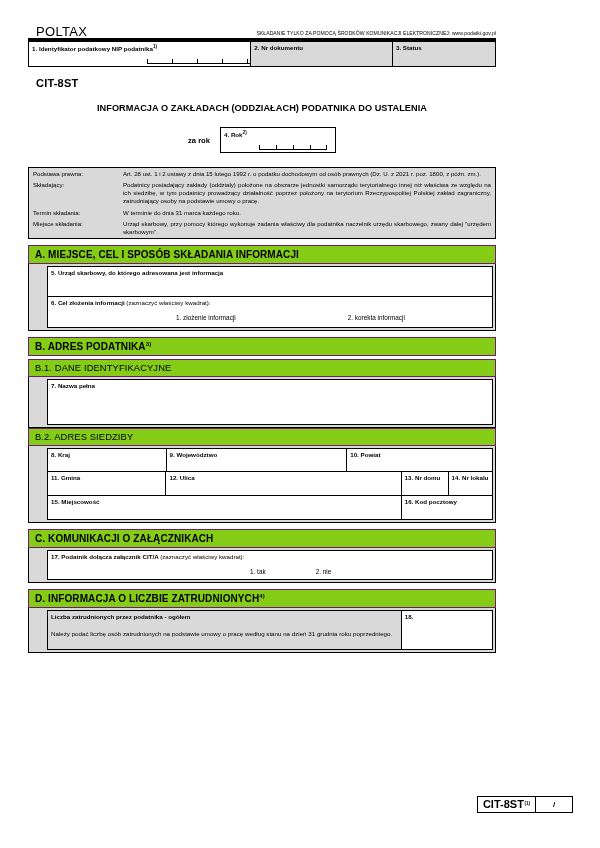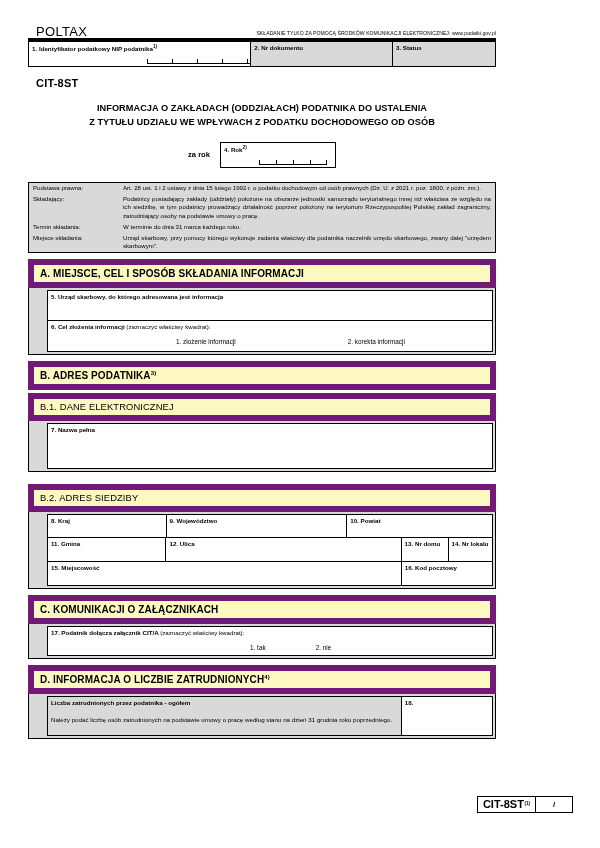--- a/index.html
+++ b/index.html
@@ -154,22 +154,22 @@
     font-size: 6.1px;
     line-height: 1.35;
     vertical-align: top;
     padding: 1.5px 4px 1.5px 4px;
   }
   .legal td.k { width: 90px; white-space: nowrap; }
   .legal td.v { text-align: justify; }
 
   
   .sechdr {
-    border: 6px solid #701a75;
-    background: #fef9c3;
+    border: 1px solid #701a75;
+    background: #84cc16;
     font-size: 10px;
     font-weight: bold;
     padding: 2px 0 2px 6px;
     letter-spacing: 0.1px;
     line-height: 1.3;
   }
   .sechdr.sub {
     font-size: 9.4px;
     font-weight: normal;
   }
@@ -278,21 +278,20 @@
       </div>
       <div class="cell c-status shade">
         <span class="lbl"><span>3.</span> <span>Status</span></span>
       </div>
     </div>
 
     <div class="formcode">CIT-8ST</div>
 
     <div class="maintitle">
       <div>INFORMACJA O ZAKŁADACH (ODDZIAŁACH) PODATNIKA DO USTALENIA</div>
-      <div>Z TYTUŁU UDZIAŁU WE WPŁYWACH Z PODATKU DOCHODOWEGO OD OSÓB</div>
     </div>
 
     <div class="yearrow">
       <div class="zarok">za rok</div>
       <div class="yearbox">
         <span class="lbl"><span>4.</span> <span>Rok</span><span class="sup">2)</span></span>
         <div class="comb" style="left:38px;">
           <i style="width:17px"></i>
             <i style="width:17px"></i>
             <i style="width:17px"></i>
@@ -338,29 +337,29 @@
           </div>
         </div>
       </div>
     </div>
 
     <div class="secwrap">
       <div class="sechdr"><span>B. ADRES PODATNIKA</span><span class="sup">3)</span></div>
     </div>
 
     <div class="secwrap tight" style="margin-top:3px;">
-      <div class="sechdr sub">B.1. DANE ELEKTRONICZNEJ</div>
+      <div class="sechdr sub">B.1. DANE IDENTYFIKACYJNE</div>
       <div class="secbody">
         <div class="fieldbox" style="height:46px;">
           <span class="lbl"><span>7.</span> <span>Nazwa pełna</span></span>
         </div>
       </div>
     </div>
 
-    <div class="secwrap" style="margin-top:12px;">
+    <div class="secwrap" style="margin-top:0;">
       <div class="sechdr sub">B.2. ADRES SIEDZIBY</div>
       <div class="secbody">
         <div class="fieldrow">
           <div class="fieldbox" style="width:140px;height:24px;">
             <span class="lbl"><span>8.</span> <span>Kraj</span></span>
           </div>
           <div class="fieldbox" style="width:212px;height:24px;">
             <span class="lbl"><span>9.</span> <span>Województwo</span></span>
           </div>
           <div class="fieldbox" style="width:171px;height:24px;">

